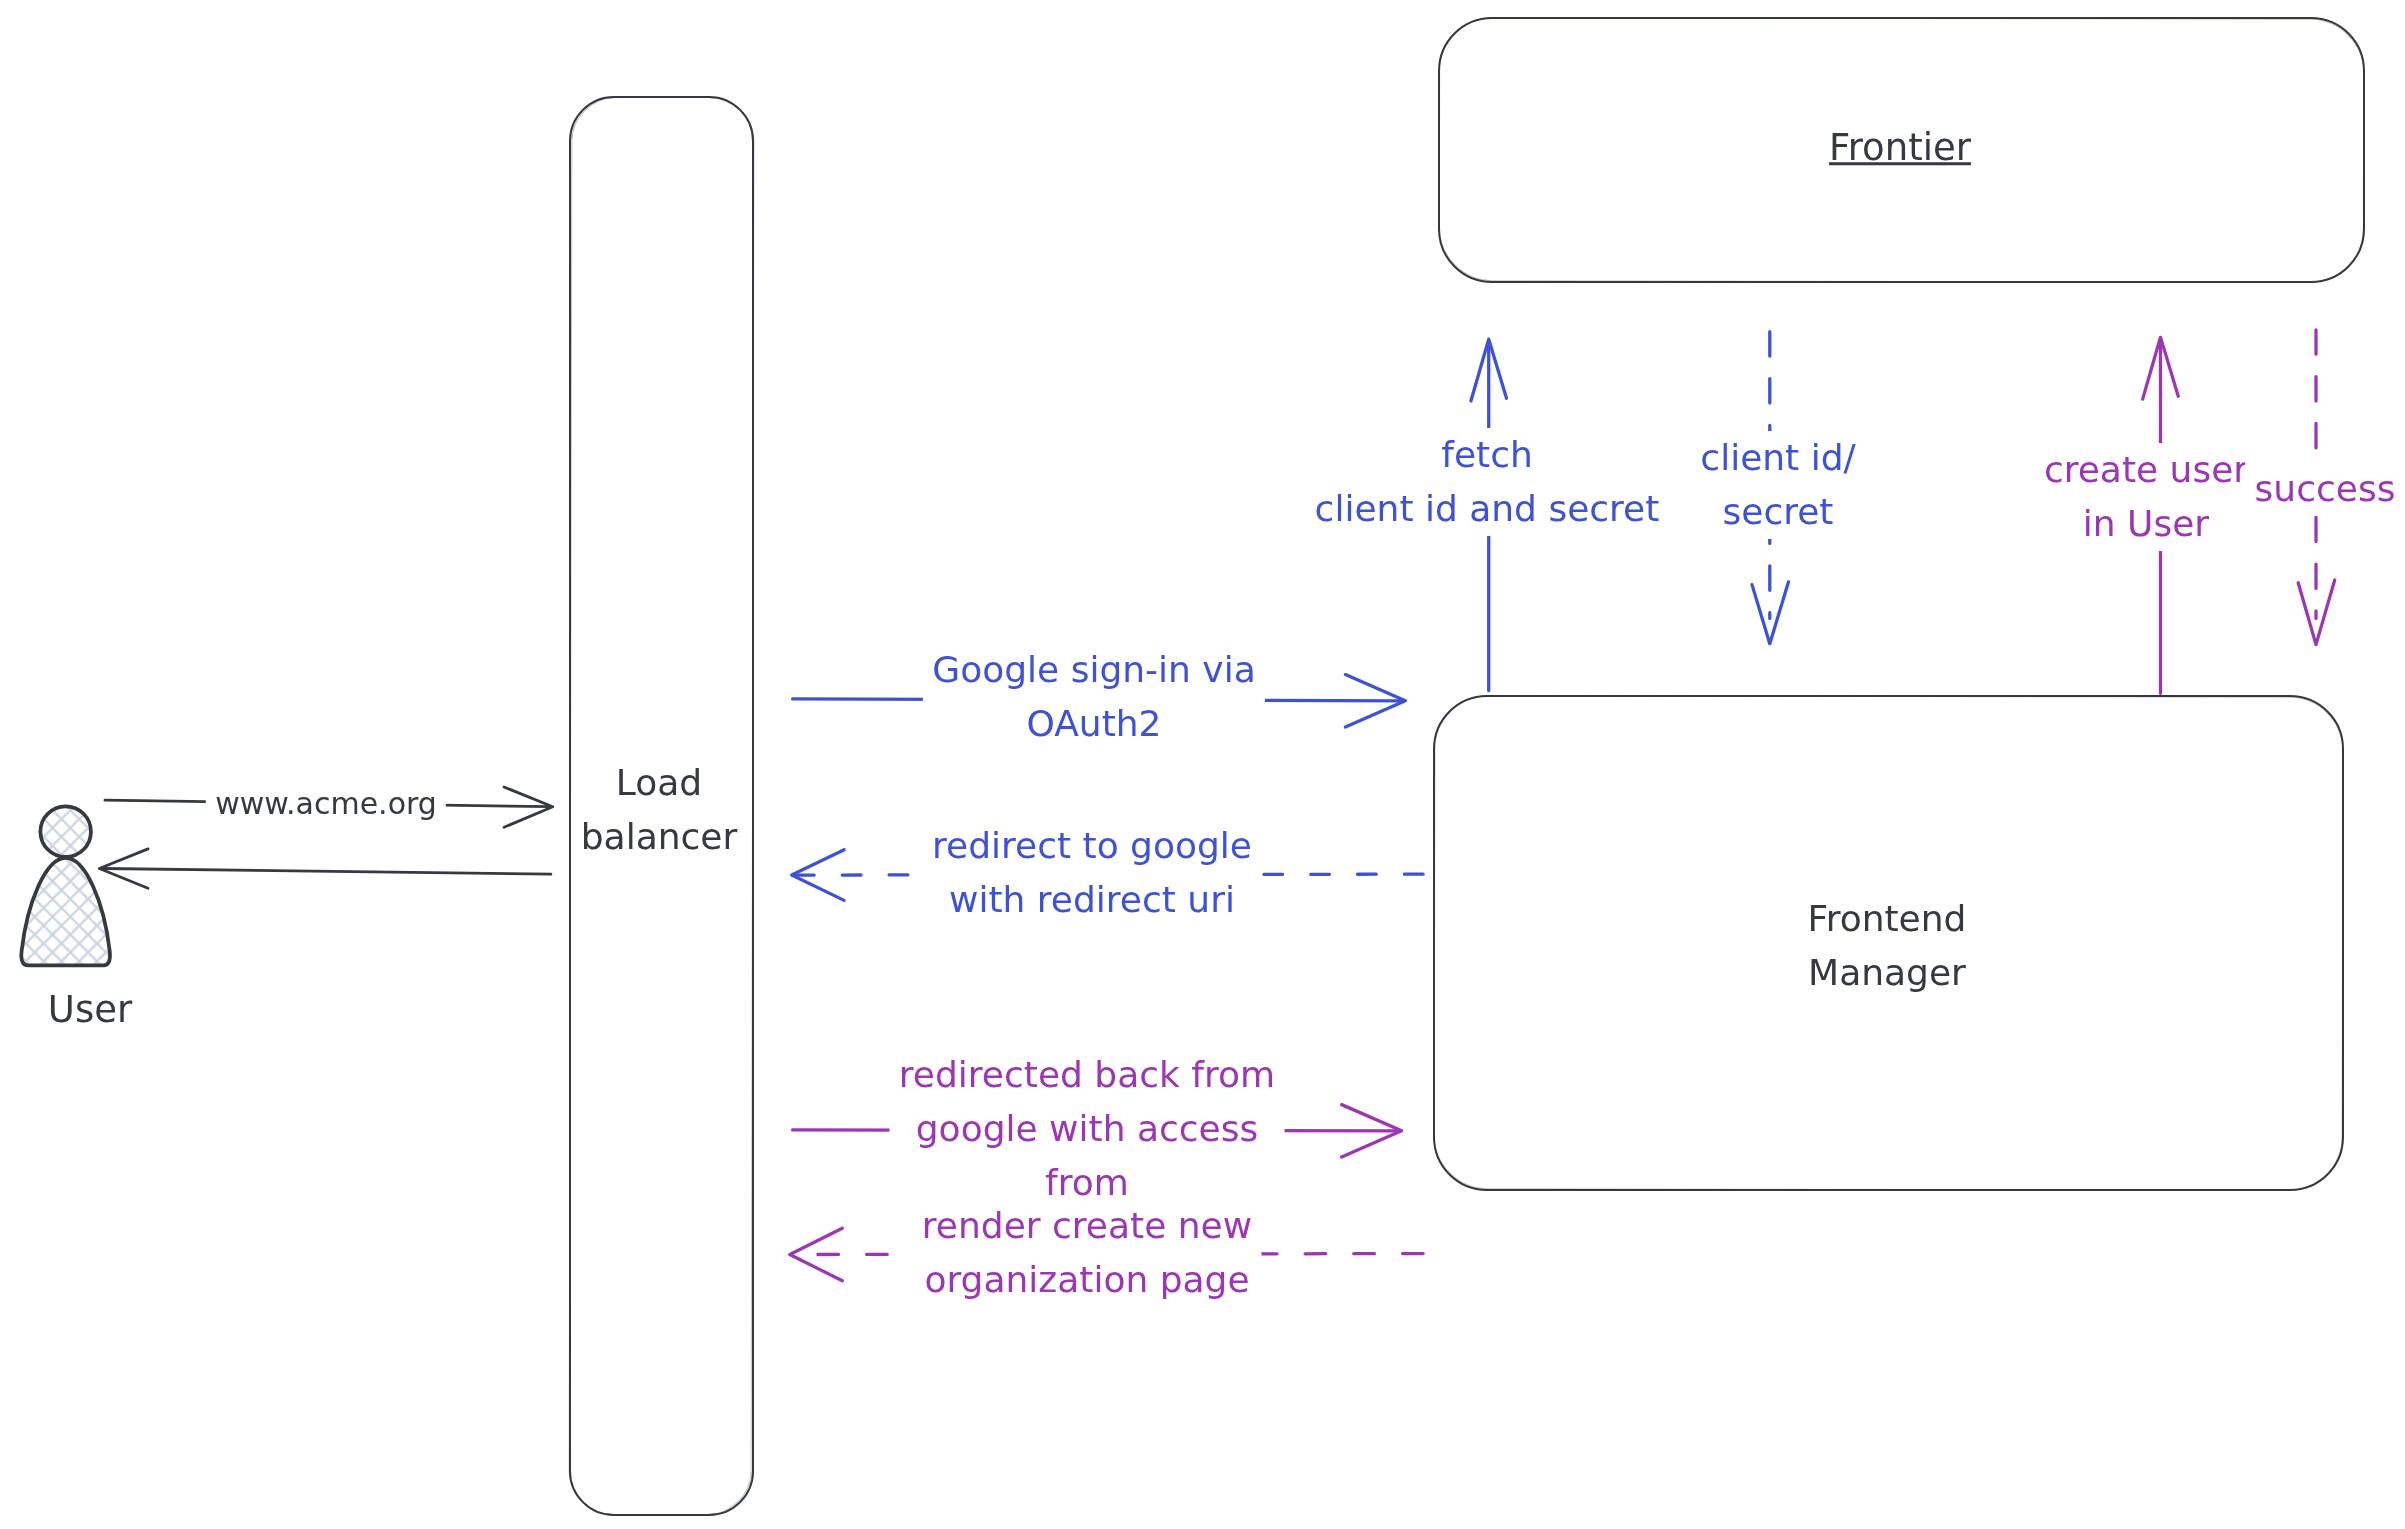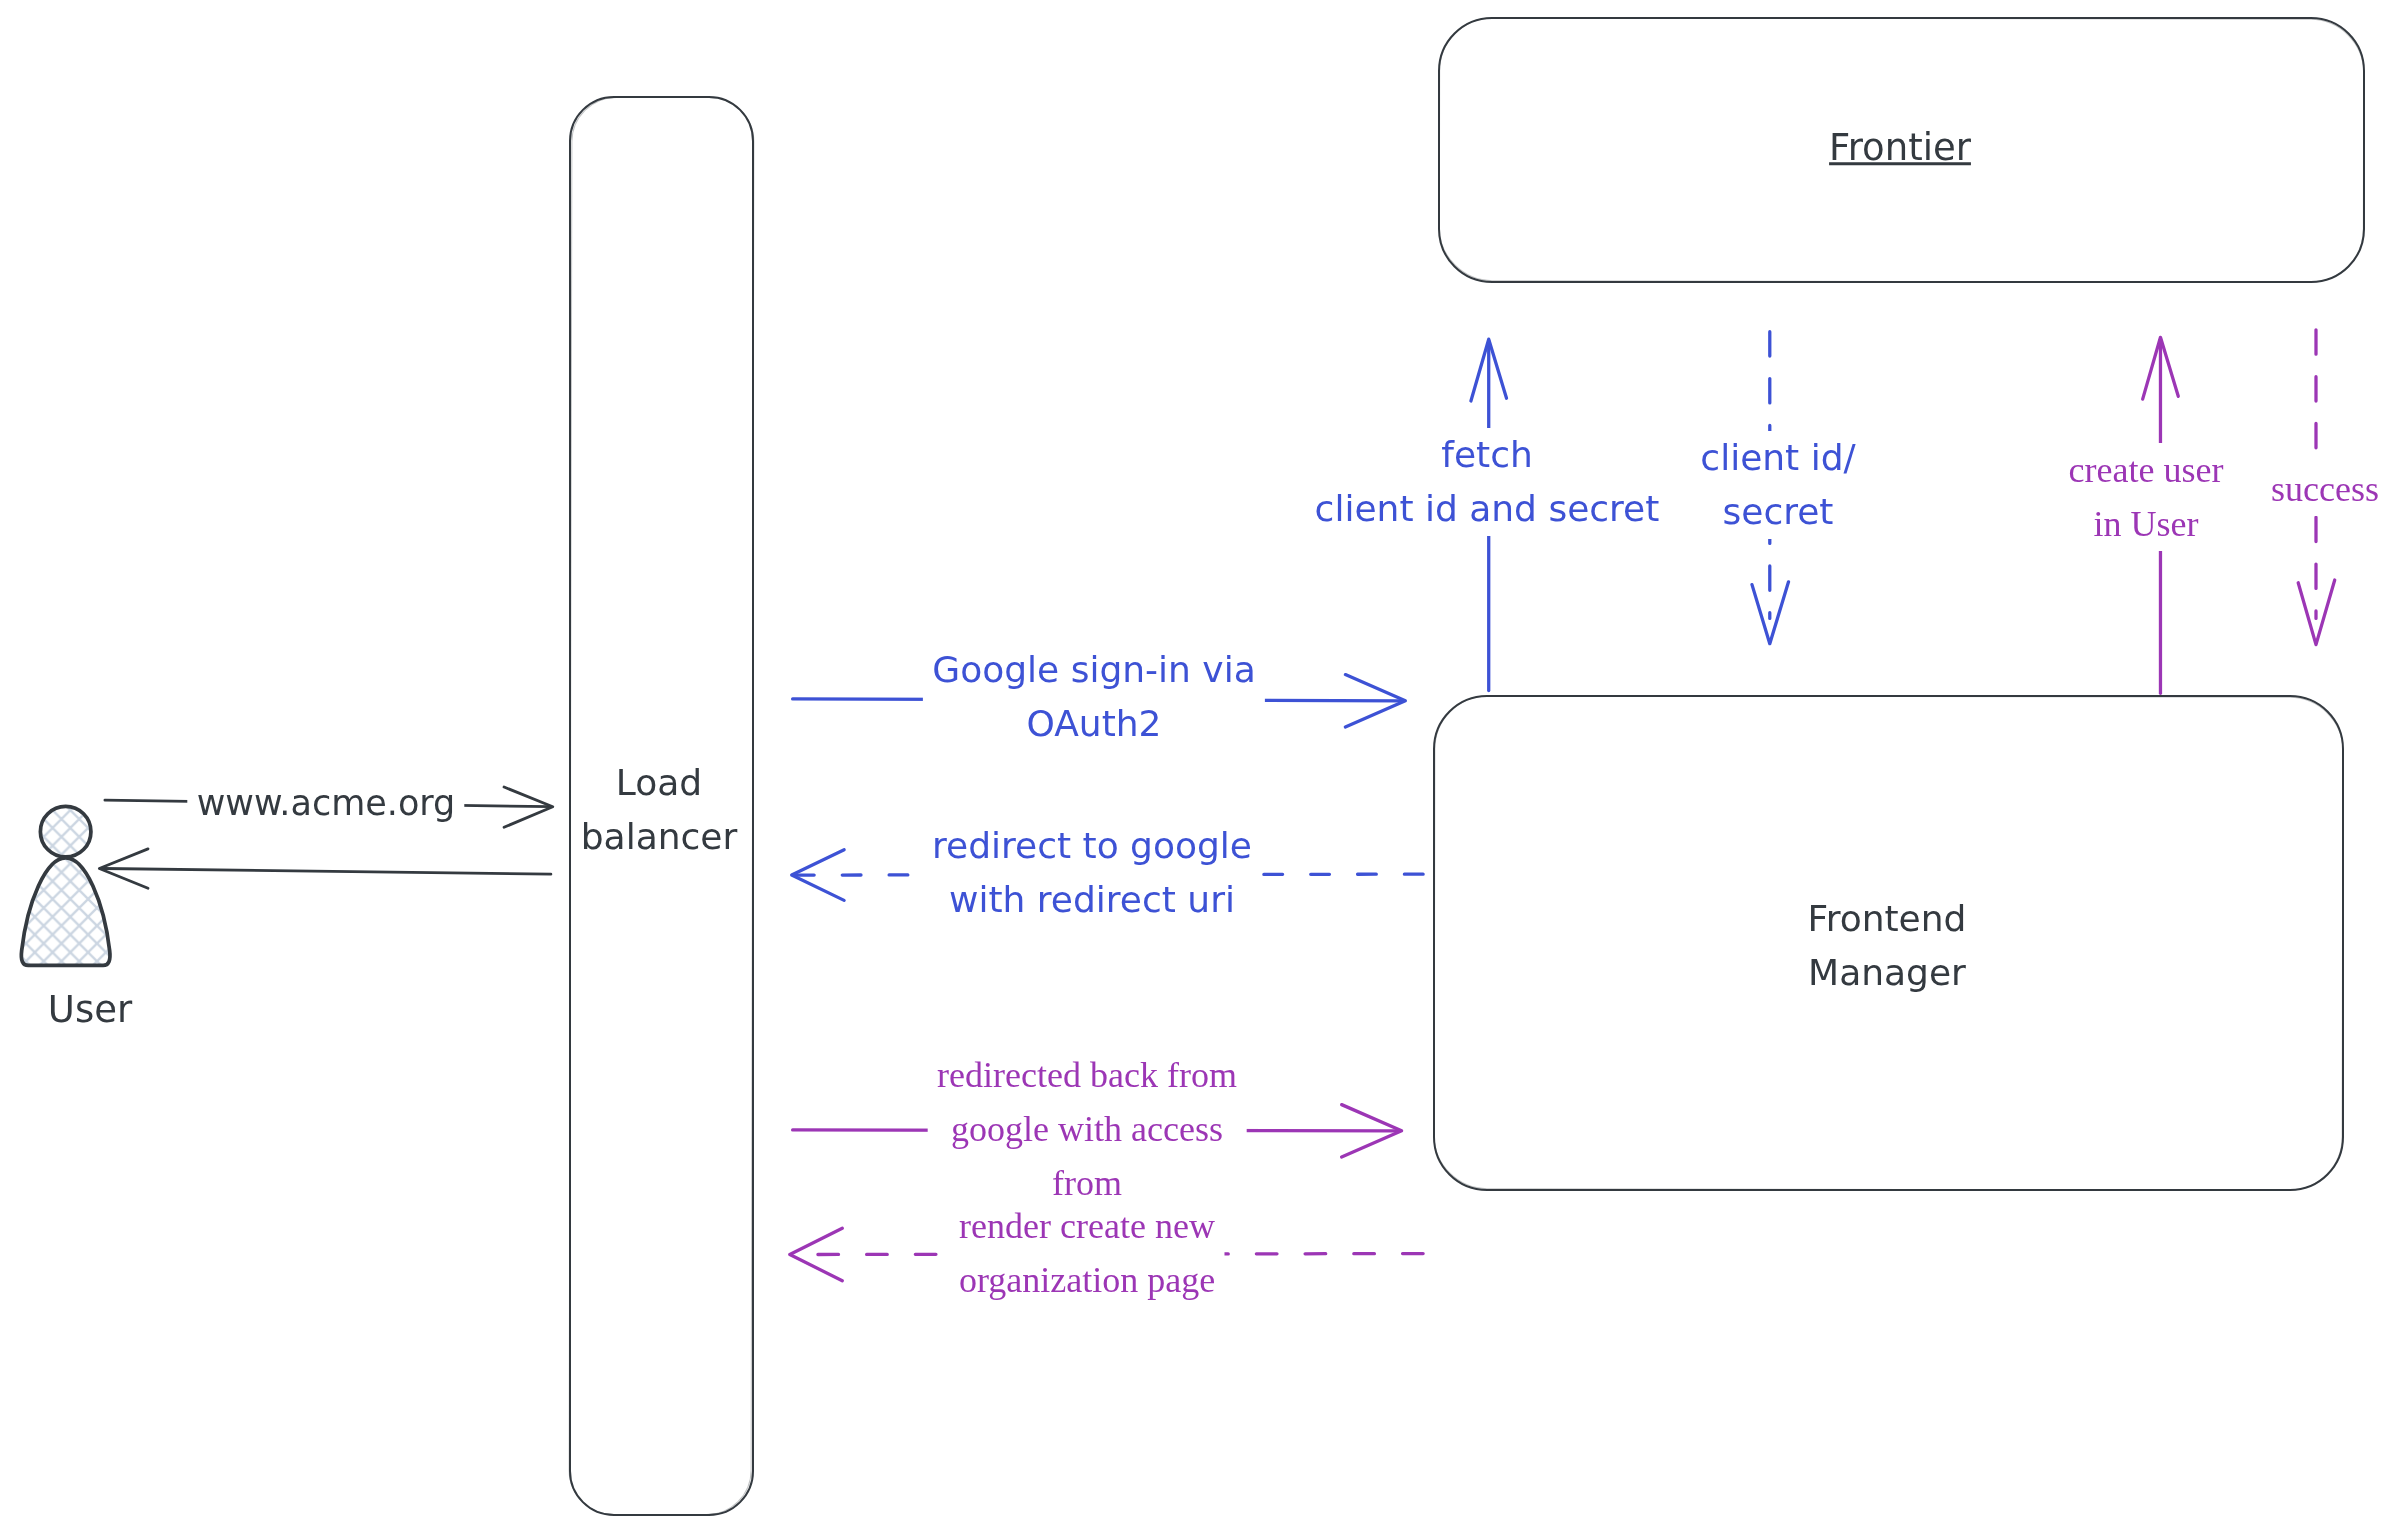--- a/index.html
+++ b/index.html
@@ -32,21 +32,21 @@
     position:absolute;
     transform:translate(-50%,-50%);
     text-align:center;
     font-size:36px;
     line-height:1.5;
     white-space:nowrap;
     z-index:2;
   }
   .label.bg{background:#fff;padding:0 9.4px;}
   .blue{color:var(--blue,#3d52d5);}
-  .purple{color:var(--purple,#9c36b5);font-family:Liberation Serif, serif;}
+  .purple{color:var(--purple,#9c36b5);}
   .ink{color:var(--ink,#343a40);}
   .s-ink{stroke:var(--ink,#343a40);}
   .s-blue{stroke:var(--blue,#3d52d5);}
   .s-purple{stroke:var(--purple,#9c36b5);}
   .arrow path{fill:none;stroke-linecap:round;stroke-linejoin:round;}
 </style>
 </head>
 <body>
 
 <div class="canvas">
@@ -125,21 +125,21 @@
     <div>balancer</div>
   </div>
 
   <div class="label ink" style="left:1900px;top:148px;font-size:37px;text-decoration:underline;">Frontier</div>
 
   <div class="label ink" style="left:1887px;top:946px;">
     <div>Frontend</div>
     <div>Manager</div>
   </div>
 
-  <div class="label ink bg" style="left:326px;top:803px;font-size:35px;">www.acme.org</div>
+  <div class="label ink bg" style="left:326px;top:803px;font-size:30px;">www.acme.org</div>
 
   <div class="label blue bg" style="left:1094px;top:697px;">
     <div>Google sign-in via</div>
     <div>OAuth2</div>
   </div>
 
   <div class="label blue bg" style="left:1092px;top:873px;">
     <div>redirect to google</div>
     <div>with redirect uri</div>
   </div>

